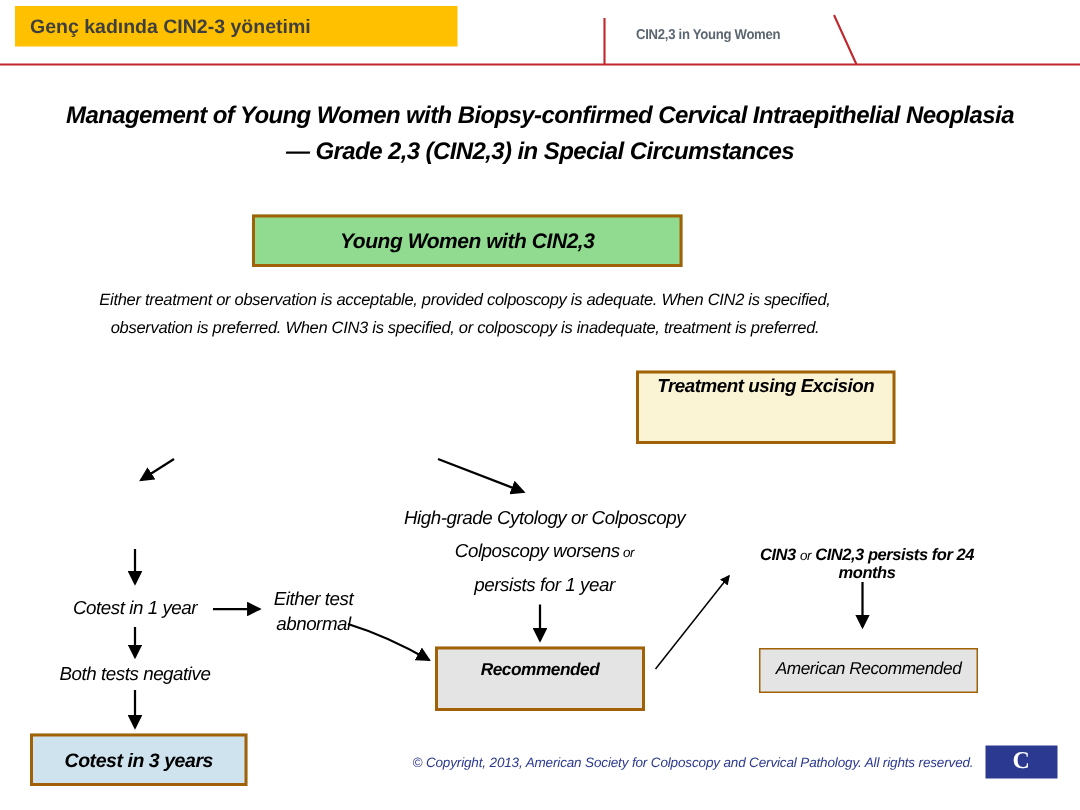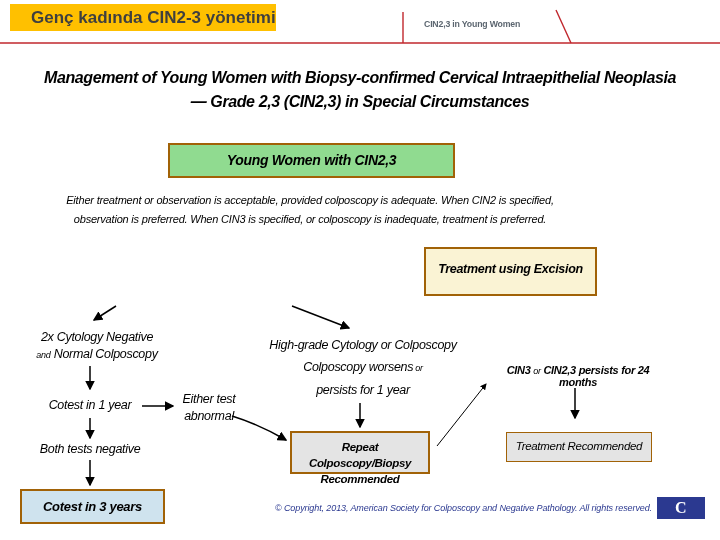--- a/index.html
+++ b/index.html
@@ -3,22 +3,22 @@
 <meta charset="utf-8">
 <style>
   html,body{margin:0;padding:0;background:#fff;}
   .slide{
     position:relative;width:720px;height:540px;background:#ffffff;overflow:hidden;
     font-family:"Liberation Sans",sans-serif;
   }
   .abs{position:absolute;}
   
   .title-box{
-    left:10px;top:4px;width:266px;height:27px;background:#FFC000;
-    color:#3F3F3F;font-weight:bold;font-size:17px;line-height:27px;padding-left:21px;
+    left:10px;top:4px;width:295px;height:27px;background:#FFC000;
+    color:#3F3F3F;font-weight:bold;font-size:13px;line-height:27px;padding-left:10px;
     box-sizing:border-box;
   }
   .hdr-label{
     left:424px;top:18px;width:120px;color:#5C6670;font-weight:bold;font-size:9.5px;
     letter-spacing:-0.2px;transform:scaleX(0.92);transform-origin:left;
   }
   
   .main-title{
     left:10px;top:66px;width:700px;text-align:center;color:#000;
     font-weight:bold;font-style:italic;font-size:16px;line-height:24px;letter-spacing:-0.4px;
@@ -34,21 +34,21 @@
     font-size:11px;line-height:19px;letter-spacing:-0.2px;color:#000;
   }
   .obs-box{
     left:62px;top:247px;width:243px;height:53px;background:#FAF3D4;
     font-size:12.5px;padding-top:7px;letter-spacing:-0.3px;
   }
   .obs-box .l1b{font-weight:bold;}
   .obs-box .l2{font-size:10px;margin-top:1px;}
   .treat-box{
     left:424px;top:247px;width:173px;height:49px;background:#FAF3D4;
-    font-weight:bold;font-size:12.5px;padding-top:12px;letter-spacing:-0.3px;line-height:17px;
+    font-weight:bold;font-size:12.5px;padding-top:0;letter-spacing:-0.3px;line-height:17px;
   }
   .small-word{font-size:9px;font-weight:normal;}
   .flow-text{
     text-align:center;font-style:italic;font-size:12.5px;line-height:17px;
     letter-spacing:-0.3px;color:#000;
   }
   .cyt-neg{left:12px;top:329px;width:170px;}
   .cotest1{left:30px;top:397px;width:120px;}
   .either{left:175px;top:391px;width:68px;}
   .both-neg{left:20px;top:441px;width:140px;}
@@ -127,26 +127,20 @@
   <div class="abs note">
     <div>Either treatment or observation is acceptable, provided colposcopy is adequate.  When CIN2 is specified,</div>
     <div>observation is preferred.  When CIN3 is specified, or colposcopy is inadequate, treatment is preferred.</div>
   </div>
 
 
   <div class="abs node treat-box">
     <div>Treatment using Excision</div>
   </div>
 
-  <div class="abs flow-text cyt-neg">
-    <div>2x Cytology Negative</div>
-    <div>
-      <span class="small-word">and</span><span> Normal Colposcopy</span>
-    </div>
-  </div>
 
   <div class="abs flow-text cotest1">Cotest in 1 year</div>
 
   <div class="abs flow-text either">
     <div>Either test</div>
     <div>abnormal</div>
   </div>
 
   <div class="abs flow-text both-neg">Both tests negative</div>
 
@@ -154,31 +148,30 @@
 
   <div class="abs flow-text worsens">
     <div>High-grade Cytology or Colposcopy</div>
     <div>
       <span>Colposcopy worsens</span><span class="small-word"> or</span>
     </div>
     <div>persists for 1 year</div>
   </div>
 
   <div class="abs node repeat-box">
-    <div>Repeat Colposcopy/Biopsy</div>
     <div>Recommended</div>
   </div>
 
   <div class="abs persists">
     <span>CIN3 </span><span class="small-word">or</span><span> CIN2,3 persists for 24 months</span>
   </div>
 
-  <div class="abs node treatrec-box">Treatment Recommended</div>
+  <div class="abs node treatrec-box">American Recommended</div>
 
-  <div class="abs copyright">© Copyright, 2013, American Society for Colposcopy and Negative Pathology. All rights reserved.</div>
+  <div class="abs copyright">© Copyright, 2013, American Society for Colposcopy and Cervical Pathology. All rights reserved.</div>
 
   <div class="abs logo">
     <span>AS</span>
       <span class="c-swirl">C</span>
       <span>P</span>
   </div>
 
 </div>
 
 </body></html>

